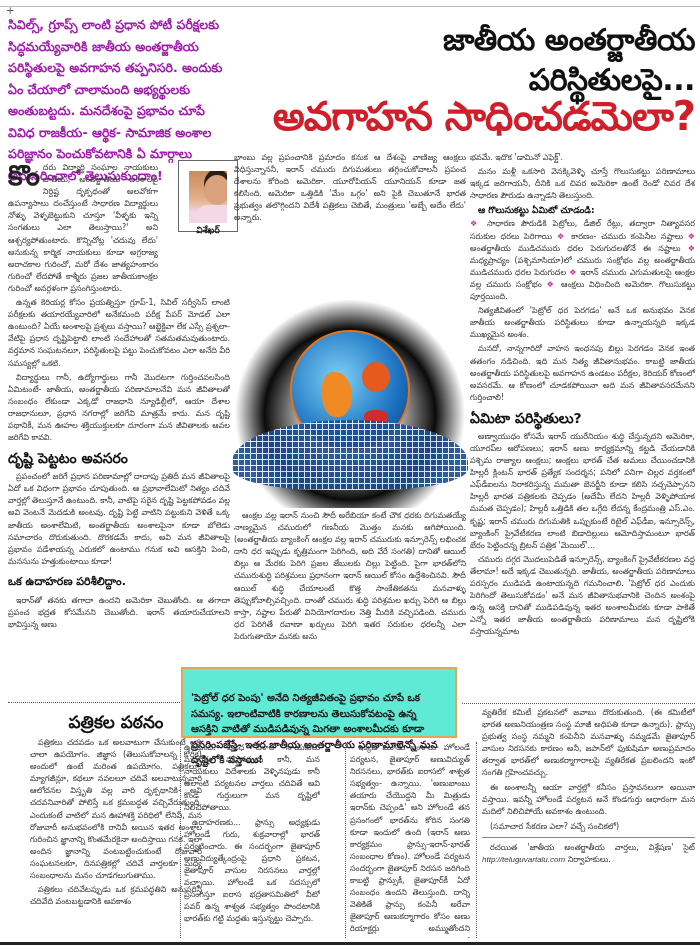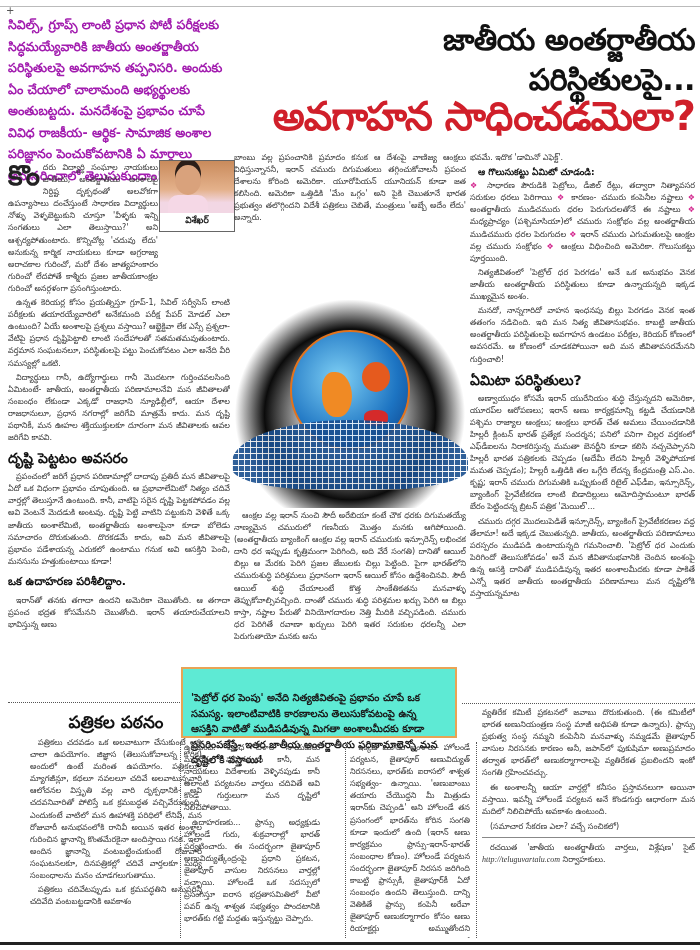--- a/index.html
+++ b/index.html
@@ -7,21 +7,21 @@
   body { font-family: "DejaVu Sans", sans-serif; color: #222; position: relative; }
   .top-rule { position: absolute; left: 0; top: 6px; width: 700px; height: 1px; background: #bbb; }
   .plus { position: absolute; left: 6px; top: 6px; font-size: 10px; color: #555; line-height: 10px; }
   .bottom-rule { position: absolute; left: 0; top: 942px; width: 700px; height: 3px; background: #222; }
 
   .intro { position: absolute; left: 8px; top: 14px; width: 222px; font-size: 12.5px; line-height: 21.5px; font-weight: bold; color: #a21caf; }
 
   .headline1 { position: absolute; left: 305px; top: 20px; width: 390px; text-align: right; font-size: 30px; font-weight: bold; color: #111; letter-spacing: -0.5px; line-height: 40px; }
   .headline2 { position: absolute; left: 240px; top: 90px; width: 455px; text-align: right; font-size: 40px; font-weight: 900; color: #d01f2a; letter-spacing: -1px; line-height: 52px; font-family: "DejaVu Sans", sans-serif; }
 
-  .photo { position: absolute; left: 159px; top: 160px; width: 76px; height: 72px; border: 1px solid #666; background: #fff; padding: 0; }
+  .photo { position: absolute; left: 178px; top: 160px; width: 60px; height: 72px; border: 1px solid #666; background: #fff; padding: 10px; }
   .photo .face { width: 100%; height: 52px; background: linear-gradient(#c98b5c, #e4b18b 55%, #f2d7e4 80%); position: relative; overflow: hidden; }
   .photo .face::before { content: ""; position: absolute; left: 15px; top: 4px; width: 26px; height: 30px; border-radius: 50%; background: #d9a27c; box-shadow: 0 -6px 0 #2b1e18; }
   .photo .face::after { content: ""; position: absolute; left: 8px; top: 34px; width: 40px; height: 22px; border-radius: 10px 10px 0 0; background: #f5d8e6; }
   .photo .caption { font-size: 9px; text-align: center; font-weight: bold; line-height: 14px; }
 
   .col { position: absolute; font-size: 8px; line-height: 12.1px; color: #333; text-align: justify; overflow: hidden; }
   .col p { text-indent: 8px; margin-bottom: 2px; }
   .col .dropcap { float: left; font-size: 28px; line-height: 26px; font-weight: bold; color: #222; margin-right: 3px; margin-top: 1px; }
   .subhead { font-size: 14px; font-weight: bold; color: #111; line-height: 20px; margin: 4px 0 3px; text-indent: 0 !important; }
   .subhead.small { font-size: 11px; }
@@ -37,21 +37,21 @@
   .land3 { position: absolute; left: 72px; top: 78px; width: 24px; height: 16px; background: #d52a2a; border-radius: 40%; }
   .hand { position: absolute; left: 0; top: 120px; width: 236px; height: 70px;
     background: repeating-linear-gradient(90deg, rgba(255,255,255,.9) 0 1px, transparent 1px 6px), repeating-linear-gradient(0deg, rgba(255,255,255,.9) 0 1px, #1a4f8f 1px 6px);
     border-radius: 50% 50% 40% 40% / 60% 60% 30% 30%; opacity: .9; }
 
   .quote-box { position: absolute; left: 181px; top: 667px; width: 276px; height: 71px; background: #5eead4; border: 2px solid #e8a455; padding: 21px 8px; font-size: 10px; line-height: 15.5px; font-weight: bold; color: #1a1a1a; }
 
   .dot-divider-h { position: absolute; border-top: 1px dotted #555; height: 0; }
   .dot-divider-v { position: absolute; border-left: 1px dotted #555; width: 0; }
   .thin-rule { position: absolute; height: 1px; background: #888; }
-  .url { font-style: italic; font-family: Liberation Serif, serif; }
+  .url { font-style: italic; font-family: Liberation Sans, sans-serif; }
 </style>
 </head>
 <body>
 
 <div class="top-rule"></div>
 <div class="plus">+</div>
 
 <div class="intro">సివిల్స్, గ్రూప్స్ లాంటి ప్రధాన పోటీ పరీక్షలకు సిద్ధమయ్యేవారికి జాతీయ అంతర్జాతీయ పరిస్థితులపై అవగాహన తప్పనిసరి. అందుకు ఏం చేయాలో చాలామంది అభ్యర్థులకు అంతుబట్టదు. మనదేశంపై ప్రభావం చూపే వివిధ రాజకీయ- ఆర్థిక- సామాజిక అంశాల పరిజ్ఞానం పెంచుకోవటానికి ఏ మార్గాలు అనుసరించాలో తెలుసుకుందాం!</div>
 
 <div class="headline1">జాతీయ అంతర్జాతీయ పరిస్థితులపై...</div>
@@ -95,20 +95,21 @@
   </div>
   <div class="hand"></div>
 </div>
 
 <div class="col" style="left:234px; top:510px; width:232px; height:152px;">
   <p>ఆంక్షల వల్ల ఇరాన్ నుంచి సౌదీ అరేబియా కంటే చౌక ధరకు దిగుమతయ్యే నాణ్యమైన చమురులో గణనీయ మొత్తం మనకు ఆగిపోయింది. (అంతర్జాతీయ బ్యాంకింగ్ ఆంక్షల వల్ల ఇరాన్ చమురుకు ఇన్సూరెన్స్ లభించక దాని ధర ఇప్పుడు కృత్రిమంగా పెరిగింది, అది వేరే సంగతి) దానితో ఆయిల్ బిల్లు ఆ మేరకు పెరిగి ప్రజల జేబులకు చిల్లు పెట్టింది. పైగా భారత్‌లోని చమురుశుద్ధి పరిశ్రమలు ప్రధానంగా ఇరాన్ ఆయిల్ కోసం ఉద్దేశించినవి. సౌదీ ఆయిల్ శుద్ధి చేయాలంటే కొత్త సాంకేతికతను మనవాళ్ళు తెప్పుకోవాల్సివచ్చింది. దాంతో చమురు శుద్ధి పరిశ్రమల ఖర్చు పెరిగి ఆ బిల్లు కాస్తా, నష్టాల పేరుతో వినియోగదారుల నెత్తి మీదికి వచ్చిపడింది. చమురు ధర పెరిగితే రవాణా ఖర్చులు పెరిగి ఇతర సరుకుల ధరలన్నీ ఎలా పెరుగుతాయో మనకు అను</p>
 </div>
 
 <div class="col" style="left:470px; top:152px; width:225px; height:510px;">
   <p style="text-indent:0">భవమే. ఇదొక 'డామినో ఎఫెక్ట్'.</p>
+  <p>మనం మళ్లీ ఒకసారి వెనక్కివెళ్ళి చూస్తే గొలుసుకట్టు పరిణామాలు ఇక్కడ జరిగాయనీ, దీనికి ఒక చివర అమెరికా ఉంటే రెండో చివర దేశ సాధారణ పౌరుడు ఉన్నాడని తెలుస్తుంది.</p>
   <p class="bullet-head">ఆ గొలుసుకట్టు ఏమిటో చూడండి:</p>
   <p style="text-indent:0">
     <span class="diamond">❖ </span><span>సాధారణ పౌరుడికి పెట్రోలు, డీజిల్ రేట్లు, తద్వారా నిత్యావసర సరుకుల ధరలు పెరిగాయి</span>
     <span class="diamond"> ❖ </span><span>కారణం- చమురు కంపెనీల నష్టాలు</span>
     <span class="diamond"> ❖ </span><span>అంతర్జాతీయ ముడిచమురు ధరల పెరుగుదలతోనే ఈ నష్టాలు</span>
     <span class="diamond"> ❖ </span><span>మధ్యప్రాచ్యం (పశ్చిమాసియా)లో చమురు సంక్షోభం వల్ల అంతర్జాతీయ ముడిచమురు ధరల పెరుగుదల</span>
     <span class="diamond"> ❖ </span><span>ఇరాన్ చమురు ఎగుమతులపై ఆంక్షల వల్ల చమురు సంక్షోభం</span>
     <span class="diamond"> ❖ </span><span>ఆంక్షలు విధించింది అమెరికా. గొలుసుకట్టు పూర్తయింది.</span>
   </p>
   <p>నిత్యజీవితంలో 'పెట్రోల్ ధర పెరగడం' అనే ఒక అనుభవం వెనక జాతీయ అంతర్జాతీయ పరిస్థితులు కూడా ఉన్నాయన్నది ఇక్కడ ముఖ్యమైన అంశం.</p>

